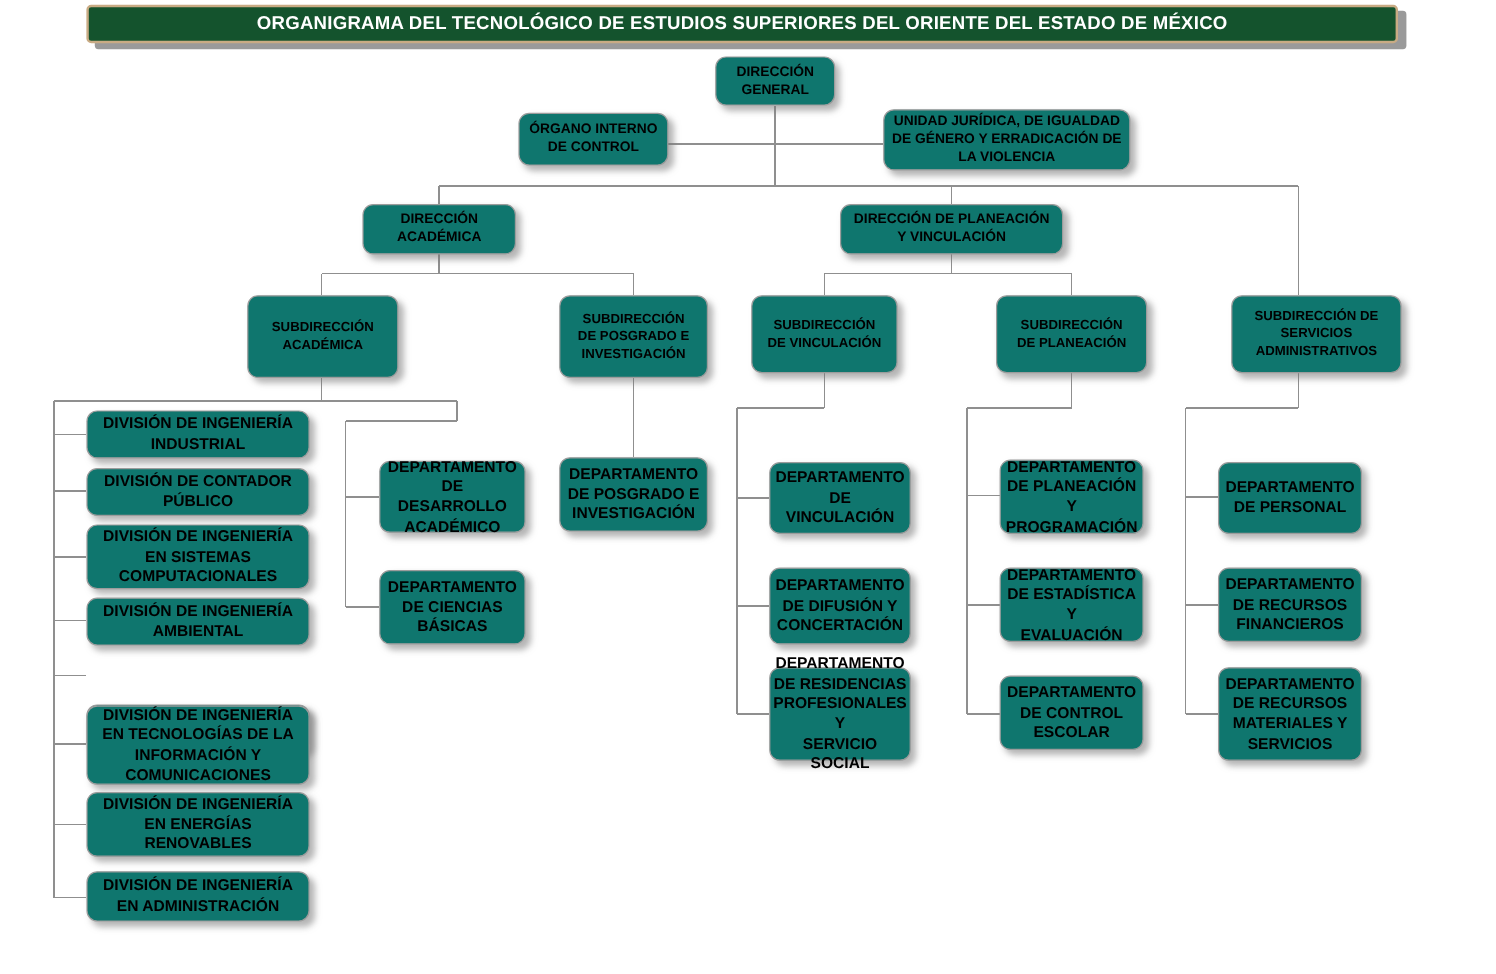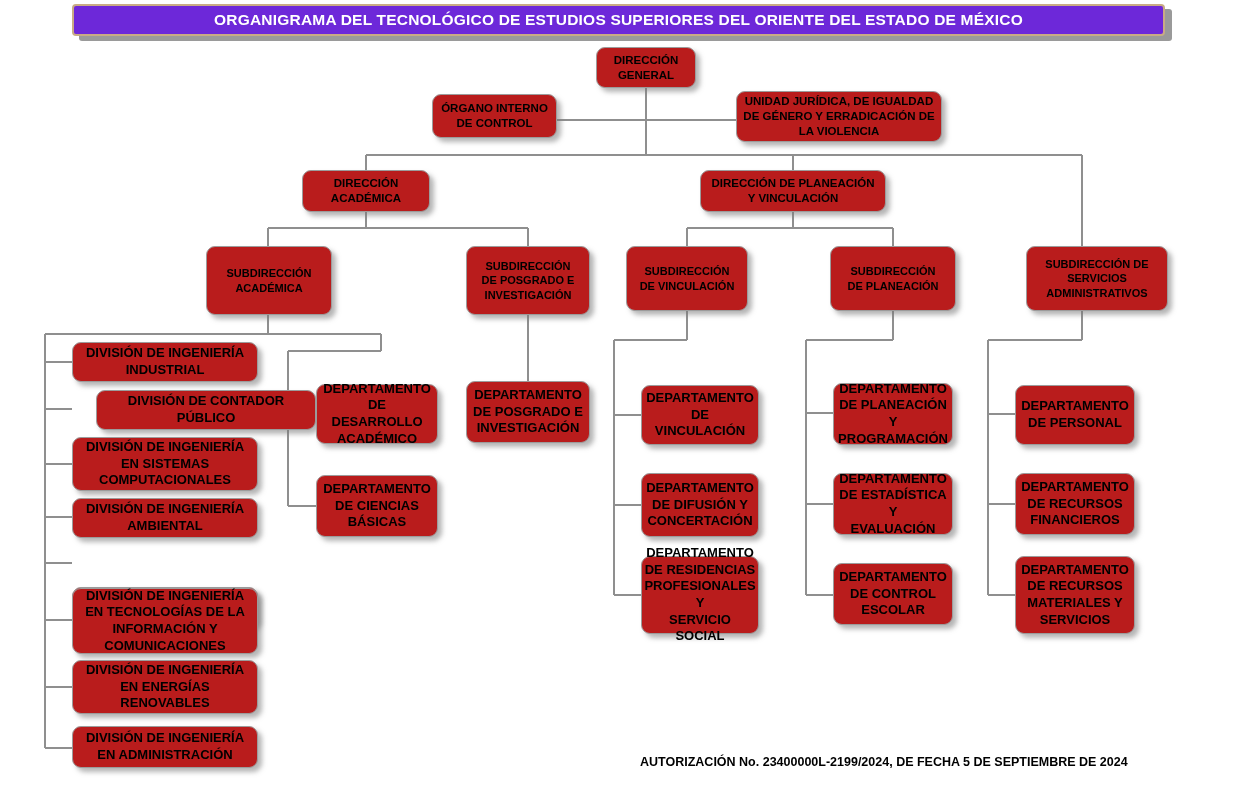--- a/index.html
+++ b/index.html
@@ -13,38 +13,38 @@
   }
   #chart{position:absolute;left:0;top:0;width:1247px;height:812px;}
 
   
   .banner-shadow{
     position:absolute;left:79px;top:9px;width:1093px;height:32px;
     background:#9a9a9a;border-radius:3px;
   }
   .banner{
     position:absolute;left:72px;top:4px;width:1093px;height:32px;
-    background:#6d28d9;
+    background:#14532d;
     border:2px solid #c9ab84;
     border-radius:4px;
     display:flex;align-items:center;justify-content:center;
     box-sizing:border-box;
   }
   .banner-text{
     color:#ffffff;font-weight:bold;font-size:15.5px;letter-spacing:.2px;
     white-space:nowrap;
   }
 
   
   #lines{position:absolute;left:0;top:0;width:1247px;height:812px;pointer-events:none;}
 
   
   .node{
     position:absolute;
-    background:#b91c1c;
+    background:#0f766e;
     border:1px solid #9c9c9c;
     border-radius:9px;
     box-shadow:4px 4px 5px rgba(120,120,120,.55);
     display:flex;align-items:center;justify-content:center;
     text-align:center;
     box-sizing:border-box;
     z-index:5;
   }
   .node span{
     display:block;
@@ -180,21 +180,21 @@
   </div>
 
   <div class="node n-md" style="left:1026px;top:246px;width:142px;height:65px;">
     <span>SUBDIRECCIÓN DE<br>SERVICIOS<br>ADMINISTRATIVOS</span>
   </div>
 
   <div class="node n-sm" style="left:72px;top:342px;width:186px;height:40px;">
     <span>DIVISIÓN DE INGENIERÍA<br>INDUSTRIAL</span>
   </div>
 
-  <div class="node n-sm" style="left:72px;top:390px;width:220px;height:40px;margin-left:24px;">
+  <div class="node n-sm" style="left:72px;top:390px;width:186px;height:40px;">
     <span>DIVISIÓN DE CONTADOR<br>PÚBLICO</span>
   </div>
 
   <div class="node n-sm" style="left:72px;top:437px;width:186px;height:54px;">
     <span>DIVISIÓN DE INGENIERÍA<br>EN SISTEMAS<br>COMPUTACIONALES</span>
   </div>
 
   <div class="node n-sm" style="left:72px;top:498px;width:186px;height:40px;">
     <span>DIVISIÓN DE INGENIERÍA<br>AMBIENTAL</span>
   </div>
@@ -256,15 +256,14 @@
   </div>
 
   <div class="node n-sm" style="left:1015px;top:473px;width:120px;height:62px;">
     <span>DEPARTAMENTO<br>DE RECURSOS<br>FINANCIEROS</span>
   </div>
 
   <div class="node n-sm" style="left:1015px;top:556px;width:120px;height:78px;">
     <span>DEPARTAMENTO<br>DE RECURSOS<br>MATERIALES Y<br>SERVICIOS</span>
   </div>
 
-  <div class="footer">AUTORIZACIÓN  No. 23400000L-2199/2024,  DE FECHA 5 DE SEPTIEMBRE  DE 2024</div>
 
 </div>
 
 </body></html>

